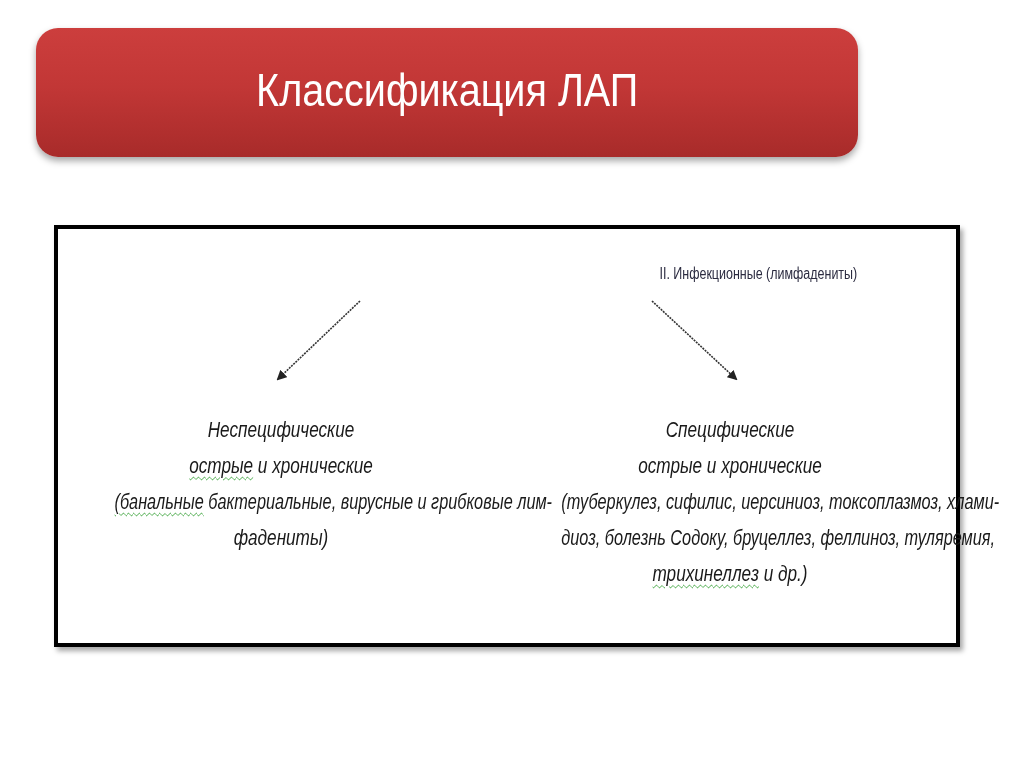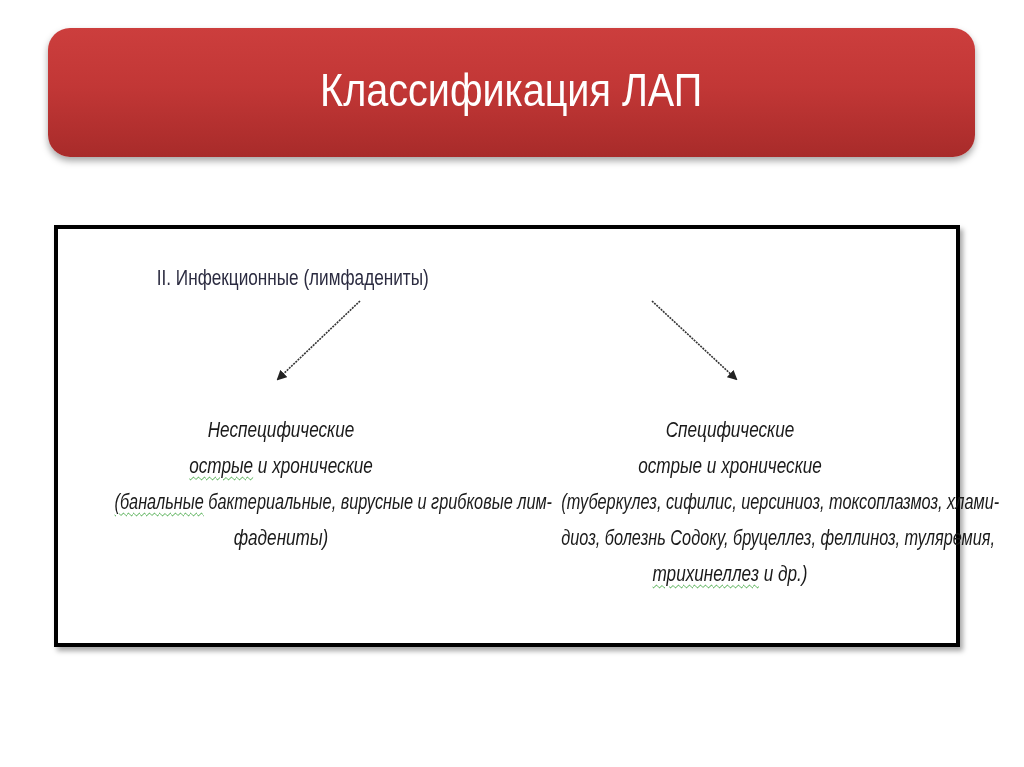--- a/index.html
+++ b/index.html
@@ -12,23 +12,23 @@
       font-family: "Liberation Sans", sans-serif;
     }
     .slide {
       position: relative;
       width: 1024px;
       height: 767px;
       background: #ffffff;
     }
     .title-banner {
       position: absolute;
-      left: 48px;
+      left: 36px;
       top: 28px;
-      width: 927px;
+      width: 822px;
       height: 129px;
       border-radius: 22px;
       background: linear-gradient(to bottom, #cc3e3d 0%, #c23736 45%, #a82b2a 100%);
       box-shadow: 0 4px 7px rgba(0,0,0,0.35);
       display: flex;
       align-items: center;
       justify-content: center;
     }
     .title-text {
       color: #ffffff;
@@ -56,22 +56,22 @@
       color: #1a1a1a;
       white-space: nowrap;
       transform: scaleX(0.78);
       transform-origin: center;
     }
     .root-label {
       position: absolute;
       left: 0;
       width: 898px;
       top: 36px;
-      text-align: left;
-      font-size: 22px;
+      text-align: right;
+      font-size: 16px;
       color: #2b2b40;
     }
     .arrows {
       position: absolute;
       left: 0;
       top: 0;
       width: 898px;
       height: 414px;
       pointer-events: none;
     }

